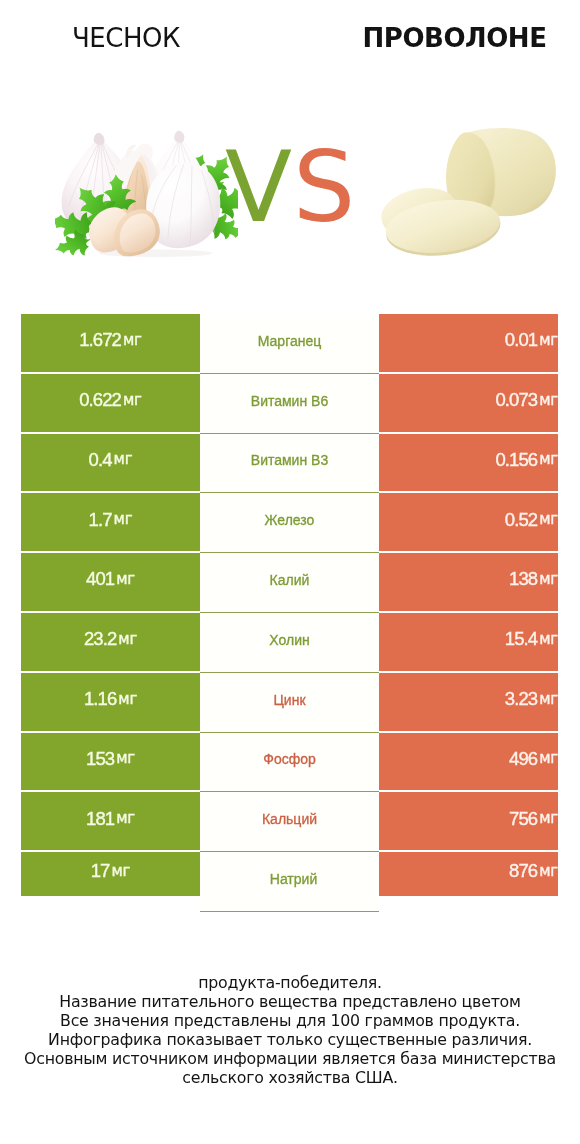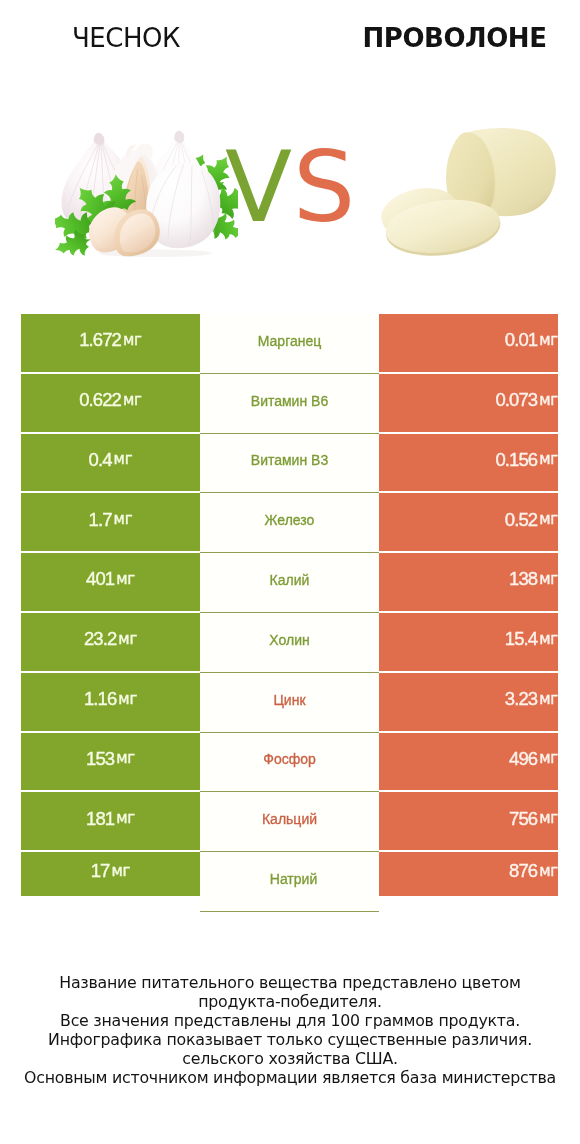--- a/index.html
+++ b/index.html
@@ -391,20 +391,20 @@
           </div>
           <div class="cell right">
             <span class="num">876</span>
             <span class="unit">мг</span>
           </div>
         </div>
       </div>
     </div>
 
   <div id="footer-mount">
+      <div>продукта-победителя.</div>
       <div>Название питательного вещества представлено цветом</div>
-      <div>продукта-победителя.</div>
       <div>Все значения представлены для 100 граммов продукта.</div>
       <div>Инфографика показывает только существенные различия.</div>
+      <div>Основным источником информации является база министерства</div>
       <div>сельского хозяйства США.</div>
-      <div>Основным источником информации является база министерства</div>
     </div>
 </div>
 
 </body></html>

